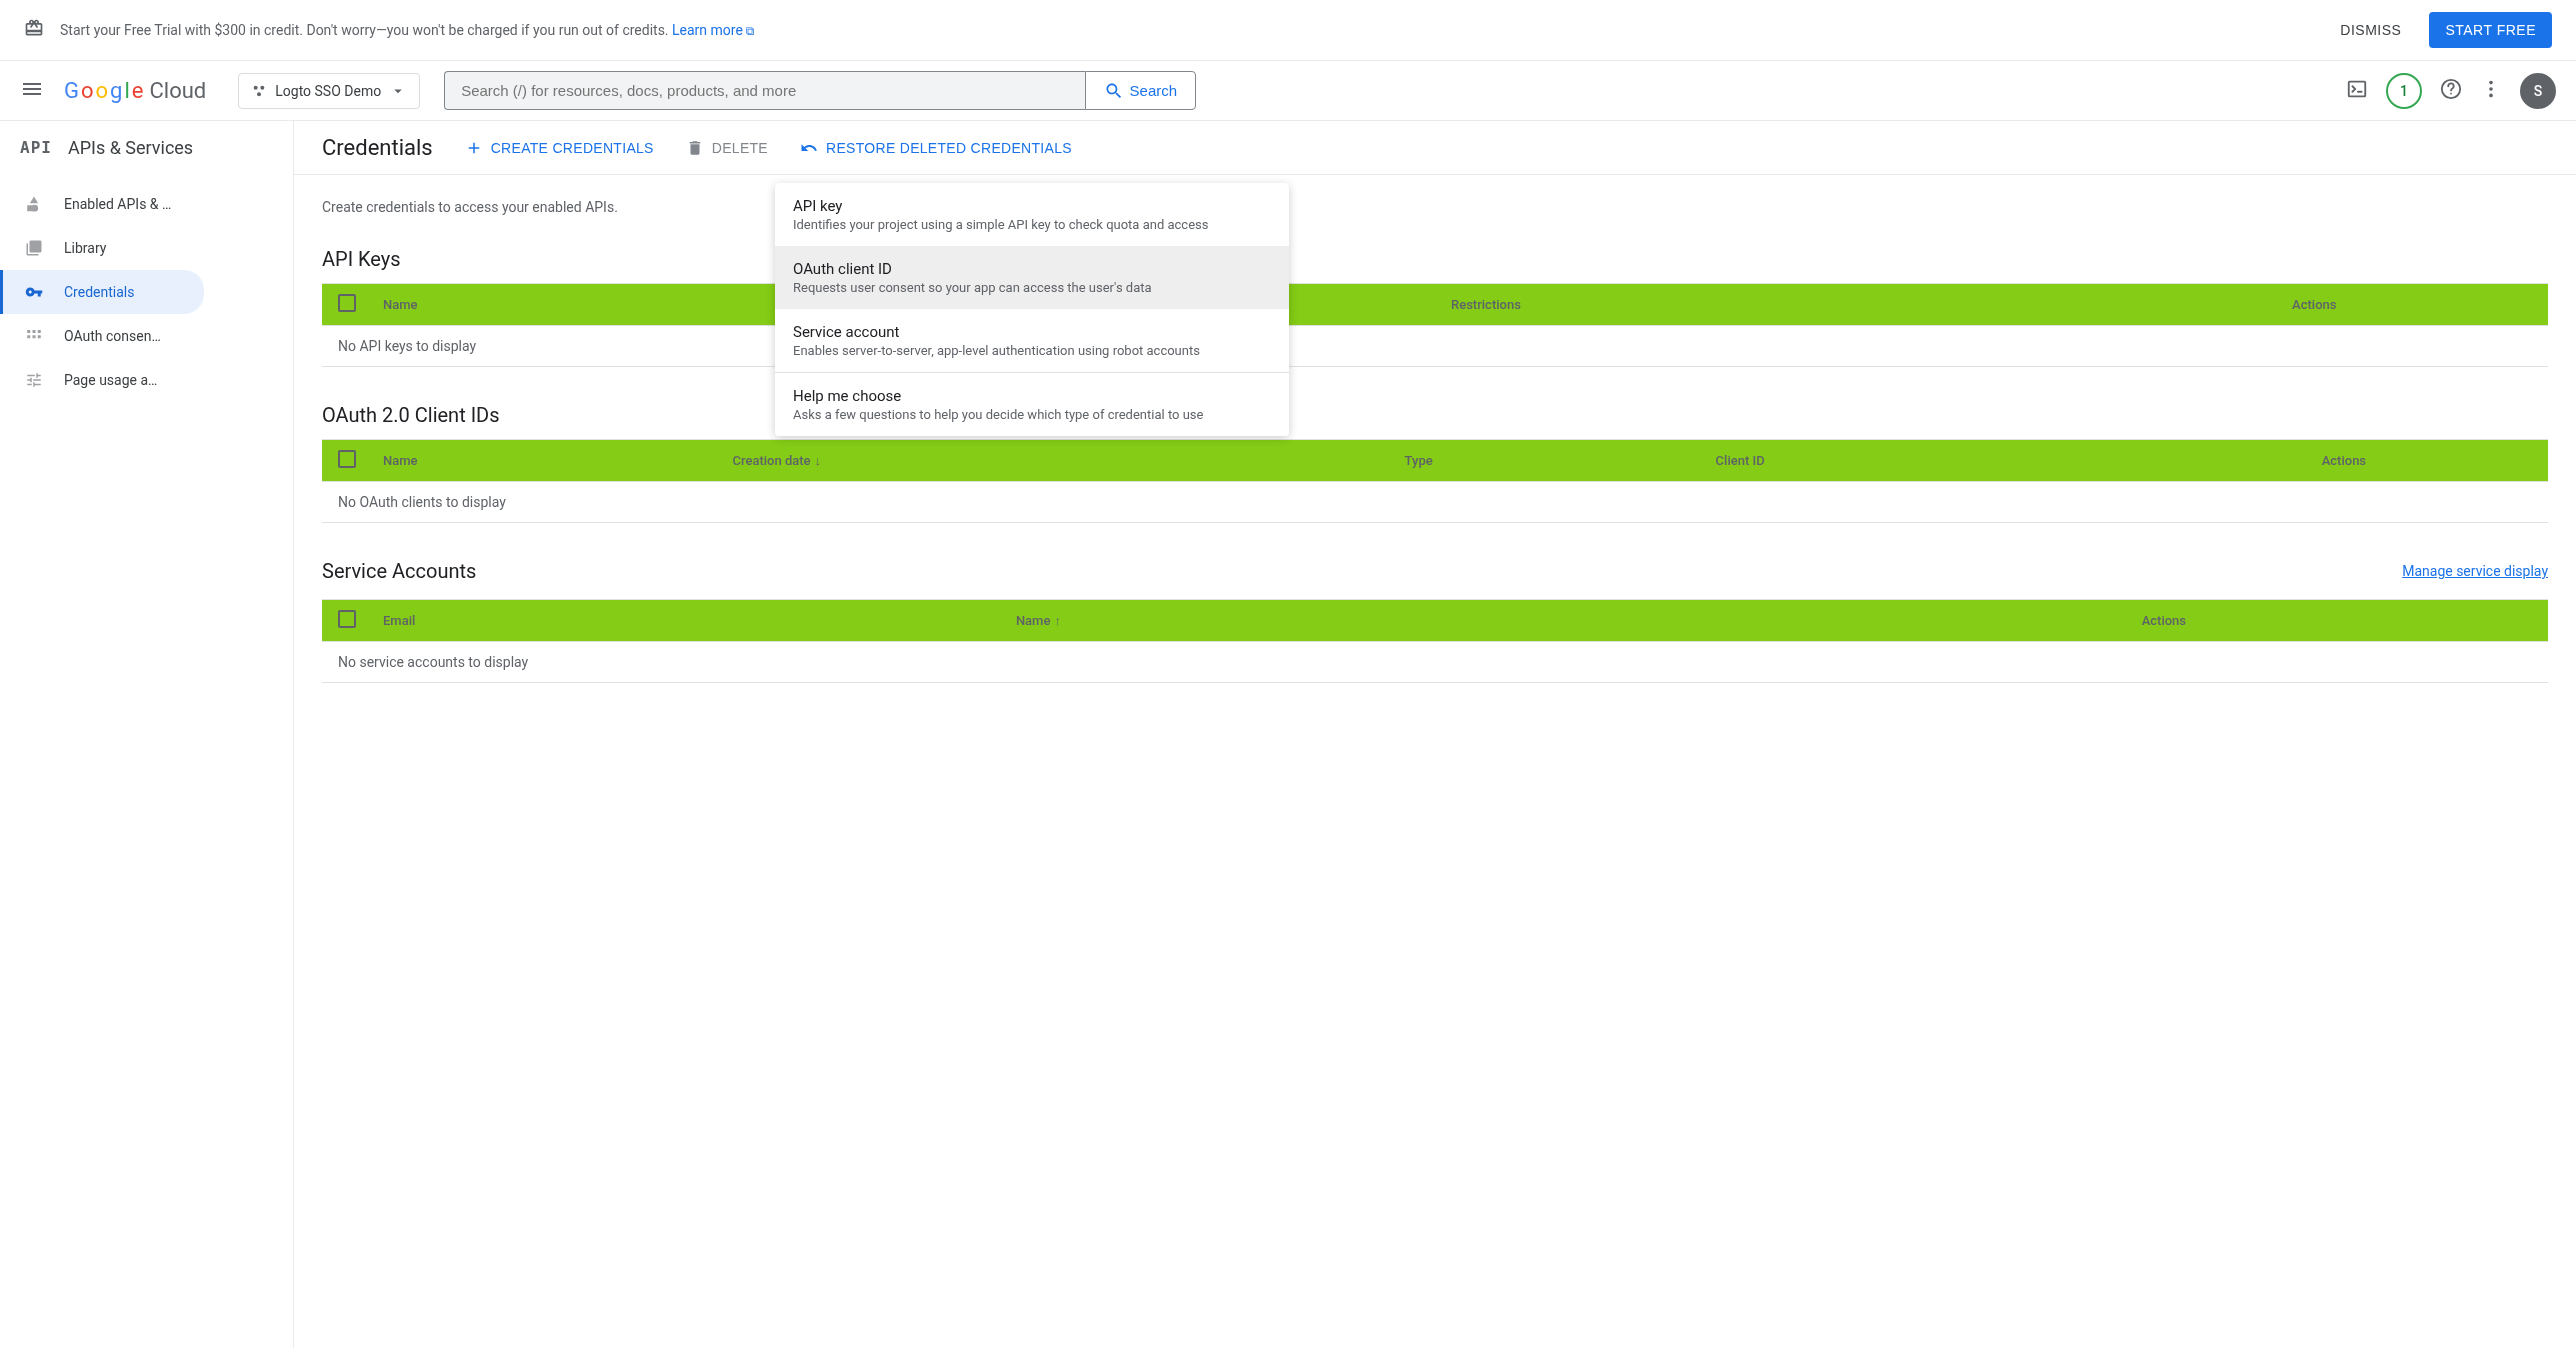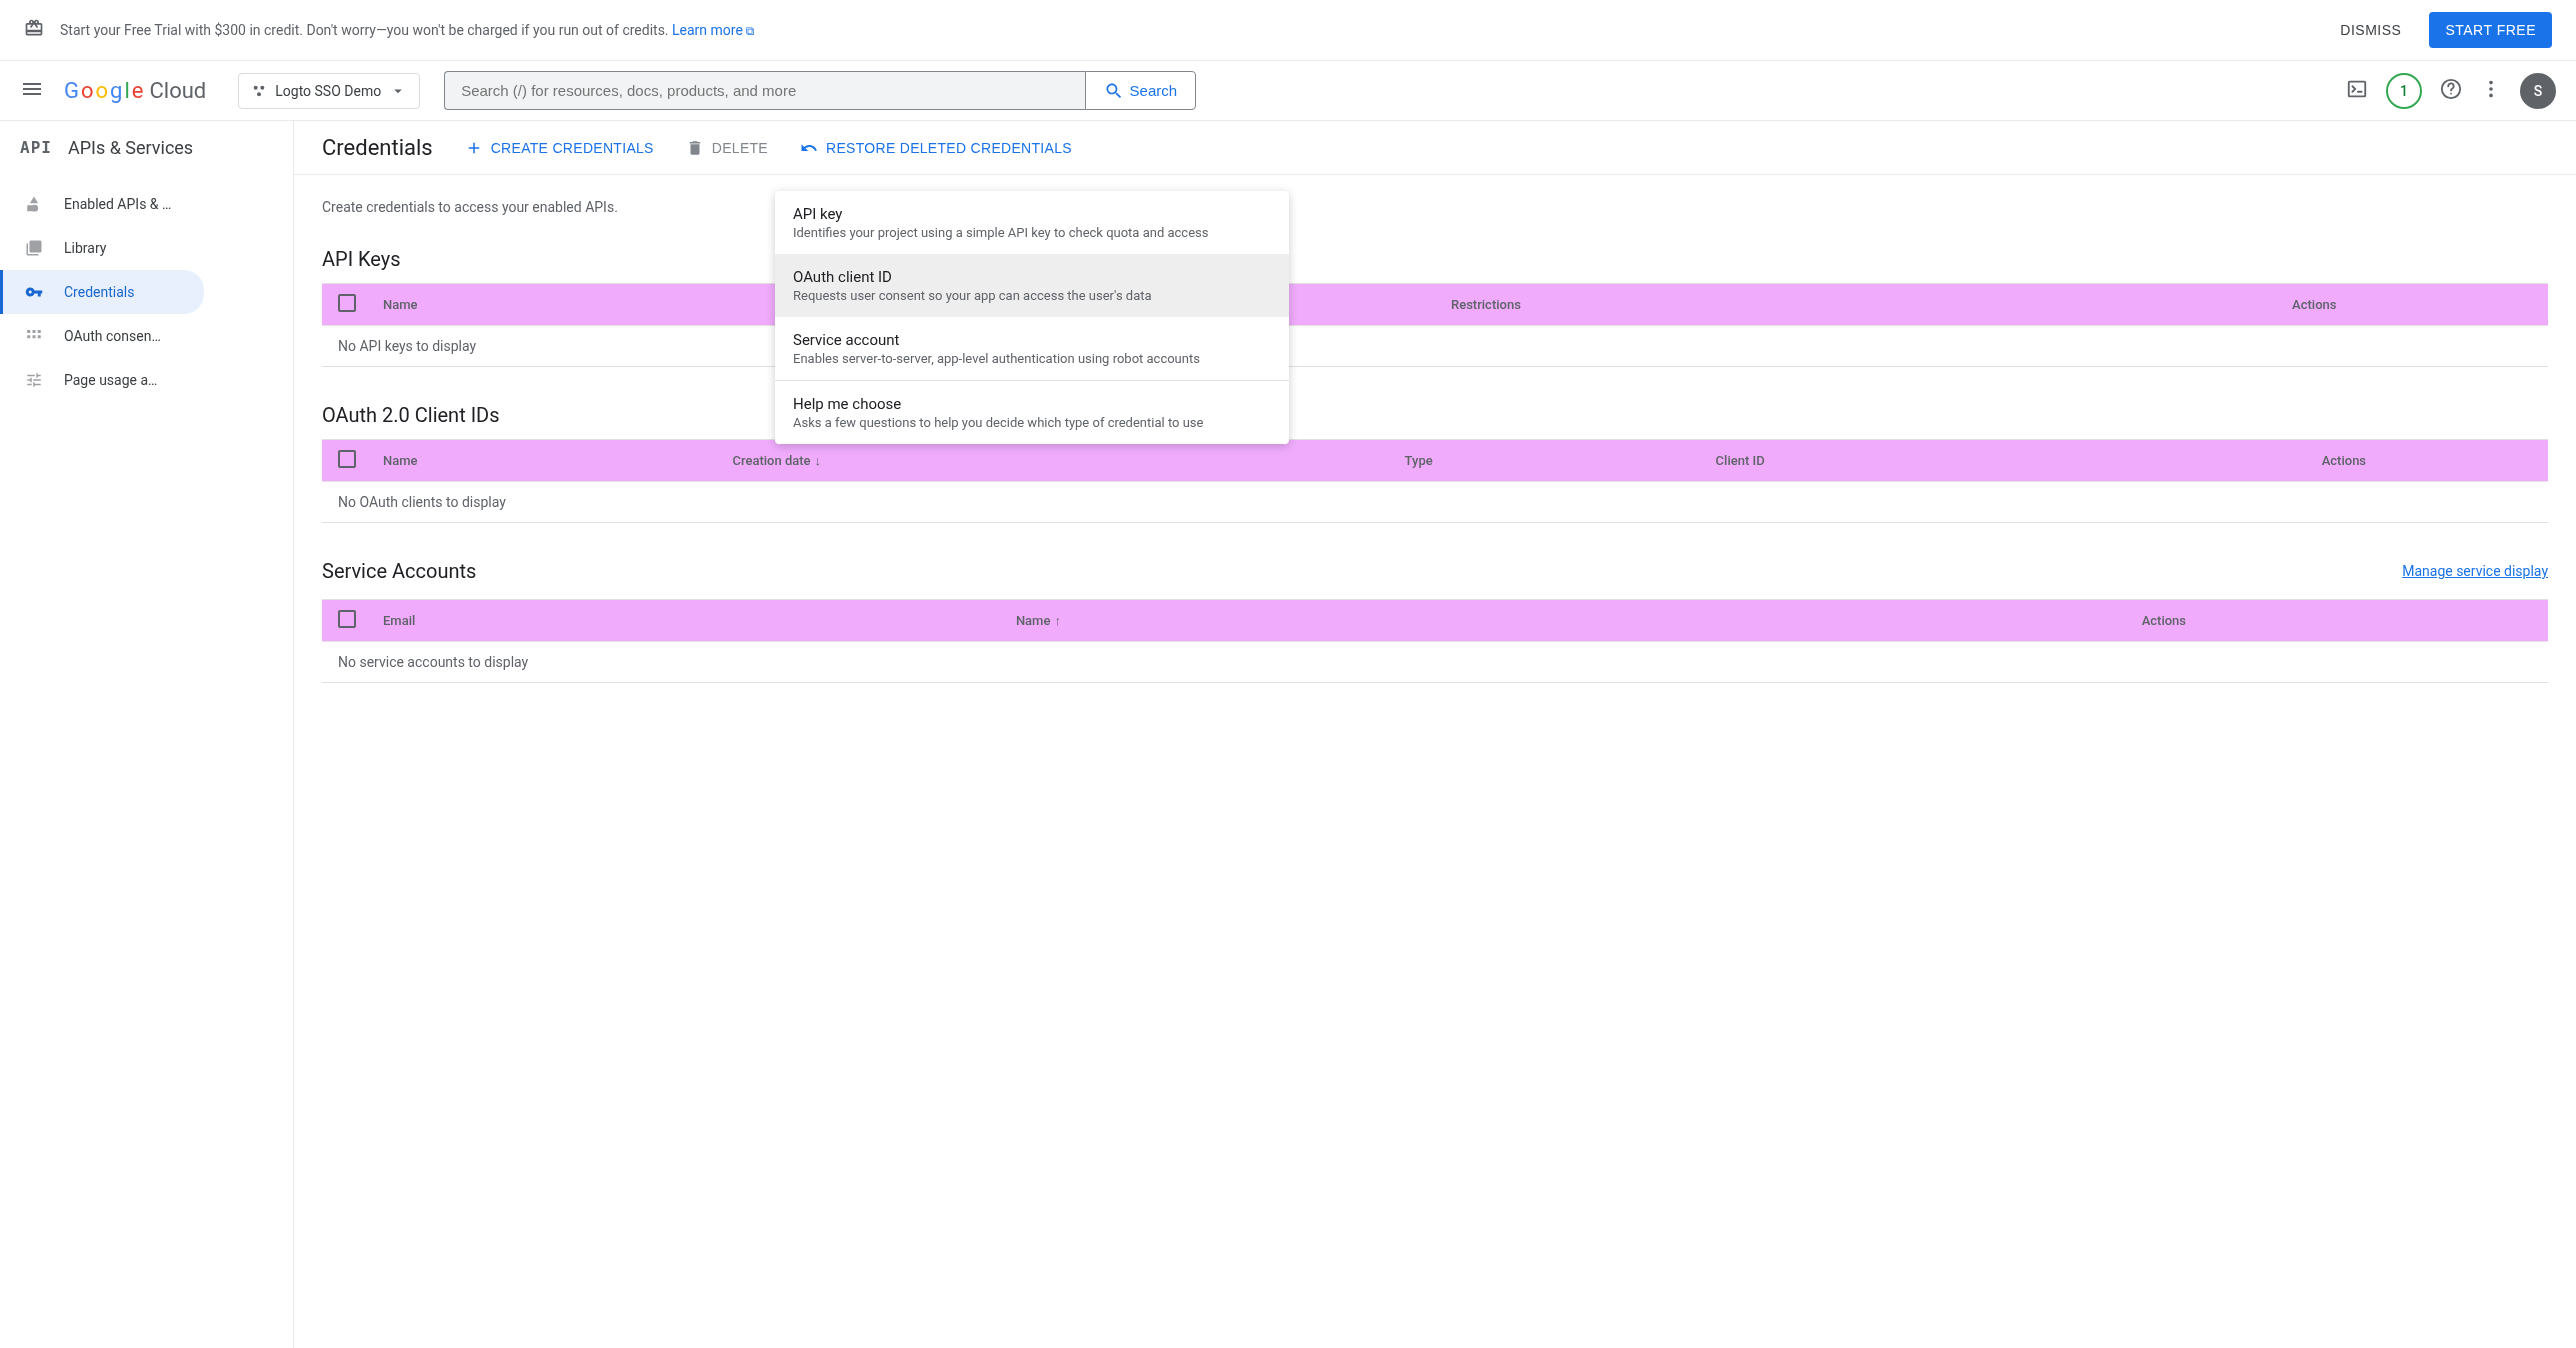--- a/index.html
+++ b/index.html
@@ -276,21 +276,21 @@
       text-decoration: underline;
       font-size: 14px;
       cursor: pointer;
     }
     .data-table {
       width: 100%;
       border-collapse: collapse;
       margin-bottom: 36px;
     }
     .data-table thead {
-      background: #f0abfc;
+      background: #84cc16;
     }
     .data-table th {
       text-align: left;
       padding: 10px 12px;
       font-weight: 500;
       color: #5f6368;
       font-size: 13px;
       border-top: 1px solid #e0e0e0;
       border-bottom: 1px solid #e0e0e0;
     }
@@ -312,21 +312,21 @@
       padding: 12px 16px;
       color: #5f6368;
       border-bottom: 1px solid #e0e0e0;
     }
     .sort-arrow {
       margin-left: 4px;
     }
     
     .dropdown-menu {
       position: absolute;
-      top: 70px;
+      top: 62px;
       left: 481px;
       width: 514px;
       background: #fff;
       box-shadow: 0 2px 10px rgba(0,0,0,0.2);
       border-radius: 4px;
       z-index: 100;
     }
     .dropdown-item {
       padding: 14px 18px;
       cursor: pointer;

